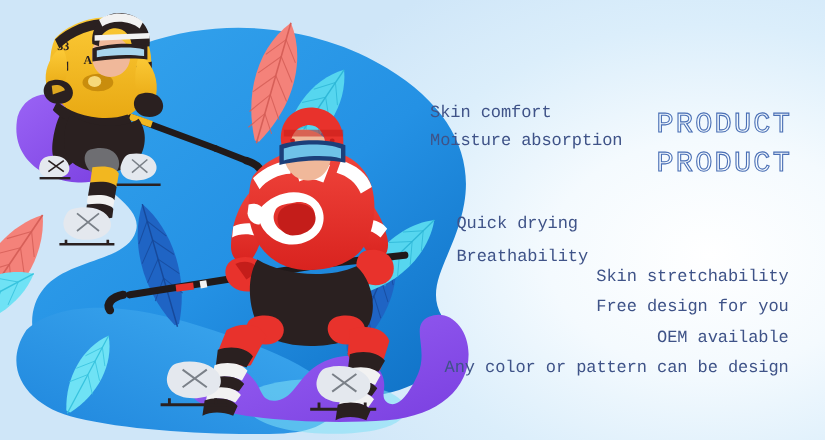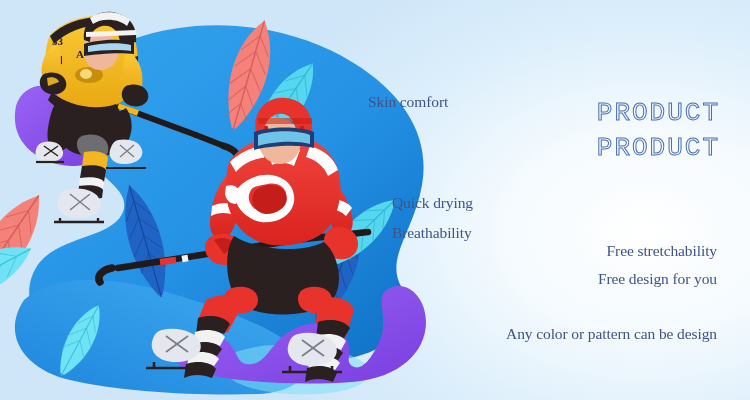--- a/index.html
+++ b/index.html
@@ -34,25 +34,26 @@
     font-size:26px;line-height:35px;
     letter-spacing:2px;
     font-weight:400;
     color:transparent;
     -webkit-text-stroke:1px #4a6fb5;
     white-space:nowrap;
   }
   .features-heading .fl{display:block;}
   .featline{
     position:absolute;
-    font-family:Liberation Serif, serif;
+    font-family:Liberation Mono, monospace;
     font-size:15.5px;
     color:#3f5388;
     white-space:nowrap;
     letter-spacing:-0.1px;
+    margin-left:23px;
   }
   .group-a{left:368px;}
   .group-a.l1{top:93px;}
   .group-a.l2{top:119px;}
   .group-b{left:392px;}
   .group-b.l1{top:194px;}
   .group-b.l2{top:224px;}
   .group-c{right:33px;text-align:right;}
   .group-c.l1{top:242px;}
   .group-c.l2{top:270px;}
@@ -374,21 +375,23 @@
     </g>
   </svg>
 
 
   <div class="features-heading">
     <span class="fl">PRODUCT</span>
     <span class="fl">PRODUCT</span>
   </div>
 
   <div class="featline group-a l1">Skin comfort</div>
+  <div class="featline group-a l2">Moisture absorption</div>
 
   <div class="featline group-b l1">Quick drying</div>
   <div class="featline group-b l2">Breathability</div>
 
-  <div class="featline group-c l1">Free stretchability</div>
+  <div class="featline group-c l1">Skin stretchability</div>
   <div class="featline group-c l2">Free design for you</div>
+  <div class="featline group-c l3">OEM available</div>
   <div class="featline group-c l4">Any color or pattern can be design</div>
 
 </div>
 
 </body></html>

